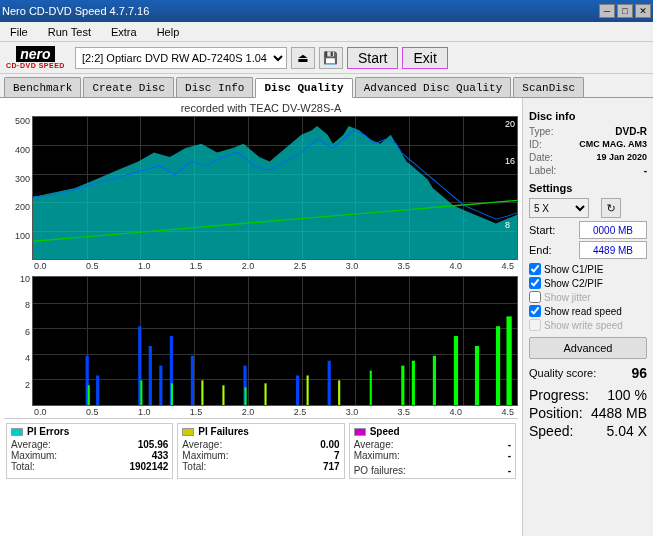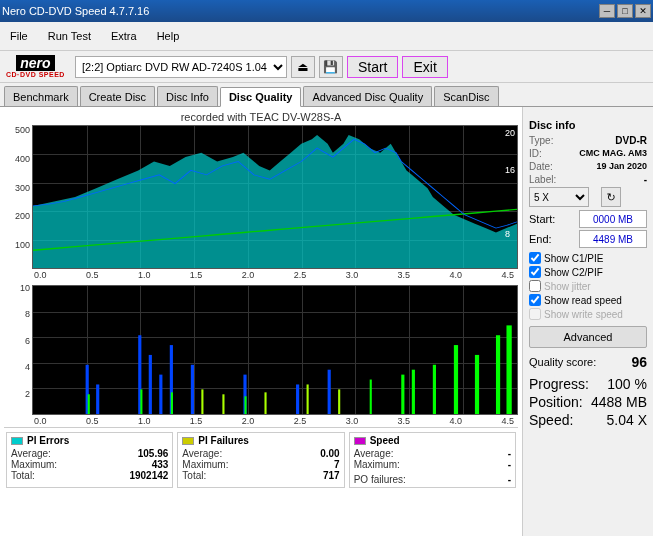--- a/index.html
+++ b/index.html
@@ -44,21 +44,21 @@
       align-items: center;
       justify-content: center;
       cursor: pointer;
       color: black;
     }
 
     
     .menu-bar {
       background: #f0f0f0;
       border-bottom: 1px solid #ccc;
-      height: 29px;
+      height: 20px;
       display: flex;
       align-items: center;
       padding: 0 4px;
       gap: 8px;
     }
     .menu-item {
       font-size: 11px;
       padding: 2px 6px;
       cursor: pointer;
     }
@@ -115,20 +115,21 @@
       height: 20px;
       border: 1px solid #999;
       border-bottom: none;
       background: #d8d8d8;
       padding: 0 8px;
       display: flex;
       align-items: center;
       cursor: pointer;
       font-size: 11px;
       border-radius: 2px 2px 0 0;
+      font-family: Liberation Mono, monospace;
     }
     .tab.active {
       background: white;
       border-bottom: 1px solid white;
       margin-bottom: -1px;
       font-weight: bold;
     }
 
     
     .main-content {
@@ -607,20 +608,21 @@
     <div class="info-row">
       <span class="info-label">Date:</span>
       <span class="info-value" style="font-size:9px;">19 Jan 2020</span>
     </div>
     <div class="info-row">
       <span class="info-label">Label:</span>
       <span class="info-value">-</span>
     </div>
 
     
+    <div class="panel-section-title">Settings</div>
     <div class="settings-input-row">
       <select class="speed-select">
         <option>5 X</option>
         <option>1 X</option>
         <option>2 X</option>
         <option>4 X</option>
         <option>8 X</option>
         <option>Max</option>
       </select>
       <div class="refresh-btn">↻</div>

